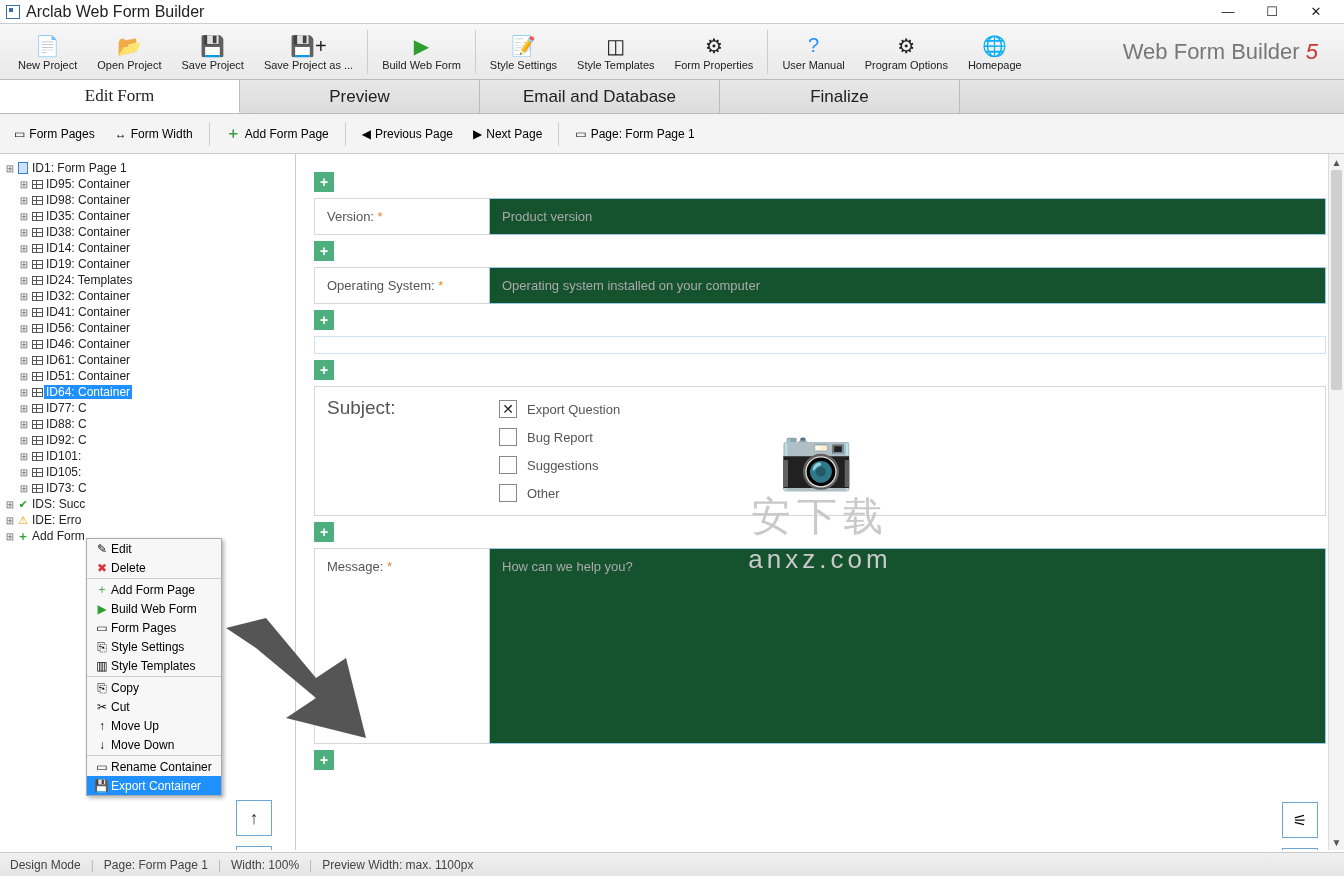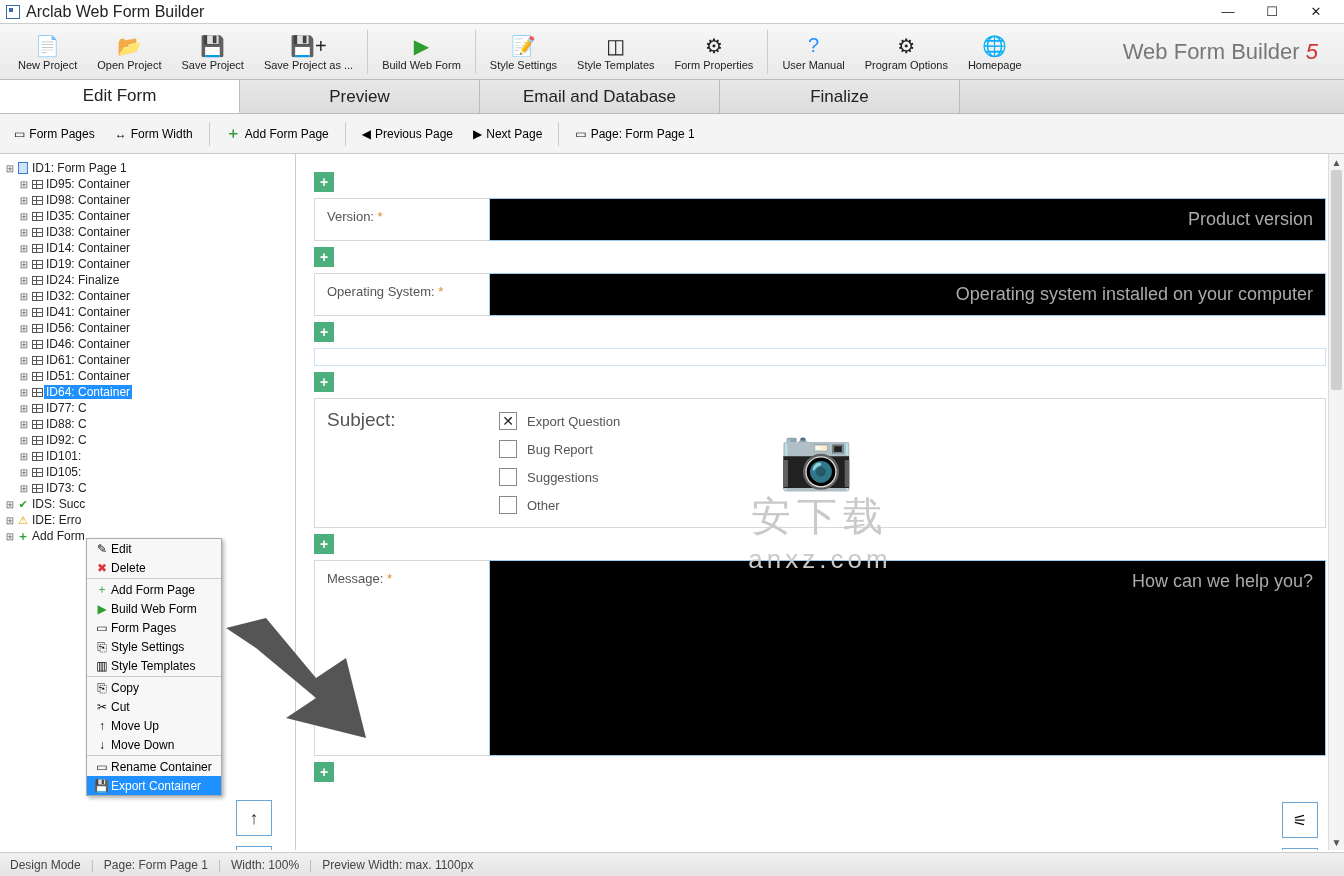--- a/index.html
+++ b/index.html
@@ -16,21 +16,21 @@
 
 .ribbon { height: 56px; background: linear-gradient(#f7f7f7,#e9e9e9); border-bottom: 1px solid #bbb; display: flex; align-items: center; padding: 0 8px; }
 .ribbon .btn { display: flex; flex-direction: column; align-items: center; justify-content: center; padding: 2px 10px; height: 54px; cursor: pointer; border-right: 0; font-size: 11px; color: #222; }
 .ribbon .btn .ic { height: 26px; display: flex; align-items: center; justify-content: center; font-size: 20px; }
 .ribbon .brand { margin-left: auto; font-size: 22px; color: #777; font-weight: 300; padding-right: 18px; }
 .ribbon .brand .five { color: #cc3333; font-style: italic; font-weight: 400; }
 
 
 .tabs { height: 34px; background: linear-gradient(#e5e5e5,#d8d8d8); display: flex; border-bottom: 1px solid #bbb; }
 .tabs .tab { width: 240px; display: flex; align-items: center; justify-content: center; font-size: 17px; color: #222; border-right: 1px solid #bbb; background: linear-gradient(#e8e8e8,#dcdcdc); cursor: pointer; }
-.tabs .tab.active { background: #fff; border-bottom: 1px solid #fff; position: relative; z-index: 2; }
+.tabs .tab.active { background: #fff; border-bottom: 1px solid #fff; position: relative; z-index: 2; font-family: Liberation Serif, serif; }
 
 
 .subbar { height: 40px; background: #f4f4f4; border-bottom: 1px solid #ccc; display: flex; align-items: center; padding: 0 10px; gap: 12px; font-size: 12px; }
 .subbar .item { display: flex; align-items: center; gap: 4px; cursor: pointer; padding: 2px 4px; }
 .subbar .sep { width: 1px; height: 24px; background: #ccc; }
 .subbar .green { color: #3d9b3d; font-weight: bold; font-size: 15px; }
 
 
 .main { display: flex; height: 696px; }
 .tree { width: 296px; border-right: 1px solid #ccc; padding: 6px 4px; position: relative; overflow: hidden; background: #fff; }
@@ -57,21 +57,21 @@
 
 .arrow { position: absolute; left: 216px; top: 618px; z-index: 60; }
 
 
 .canvas { flex: 1; background: #fff; position: relative; overflow: hidden; }
 .canvas-inner { padding: 12px 18px 12px 18px; }
 .addrow { width: 20px; height: 20px; background: #4caf7d; color: #fff; display: flex; align-items: center; justify-content: center; font-weight: bold; font-size: 14px; cursor: pointer; margin: 6px 0; }
 .fieldrow { display: flex; border: 1px solid #d8d8d8; margin-bottom: 0; }
 .fieldrow .flabel { width: 174px; padding: 10px 12px; font-size: 13px; color: #555; }
 .fieldrow .flabel .req { color: #e08a2e; }
-.fieldrow .fval { flex: 1; border: 1px solid #9ec7e8; margin: -1px -1px -1px 0; padding: 10px 12px; font-size: 18px; color: #aaa; background: #000000; text-align: right; }
+.fieldrow .fval { flex: 1; border: 1px solid #9ec7e8; margin: -1px -1px -1px 0; padding: 10px 12px; font-size: 13px; color: #aaa; background: #14532d; }
 .fieldrow.msg .fval { min-height: 196px; }
 .emptybar { height: 18px; border: 1px solid #cfe3f8; margin-bottom: 4px; }
 .checks { border: 1px solid #d8d8d8; display: flex; }
 .checks .flabel { width: 174px; padding: 10px 12px; font-size: 19px; color: #555; }
 .checks .opts { flex: 1; padding: 8px 10px; }
 .checks .opt { display: flex; align-items: center; gap: 10px; height: 28px; font-size: 13px; color: #555; }
 .checks .cb { width: 18px; height: 18px; border: 1px solid #888; display: flex; align-items: center; justify-content: center; font-size: 14px; color: #222; }
 
 
 .vscroll { position: absolute; right: 0; top: 0; width: 16px; height: 100%; background: #f4f4f4; border-left: 1px solid #ddd; }
@@ -251,21 +251,21 @@
         <span class="tic">
           <span class="gridic"></span>
         </span>
         <span class="lbl">ID19: Container</span>
       </div>
       <div class="node" style="padding-left: 14px;">
         <span class="exp">⊞</span>
         <span class="tic">
           <span class="gridic"></span>
         </span>
-        <span class="lbl">ID24: Finalize</span>
+        <span class="lbl">ID24: Templates</span>
       </div>
       <div class="node" style="padding-left: 14px;">
         <span class="exp">⊞</span>
         <span class="tic">
           <span class="gridic"></span>
         </span>
         <span class="lbl">ID32: Container</span>
       </div>
       <div class="node" style="padding-left: 14px;">
         <span class="exp">⊞</span>

